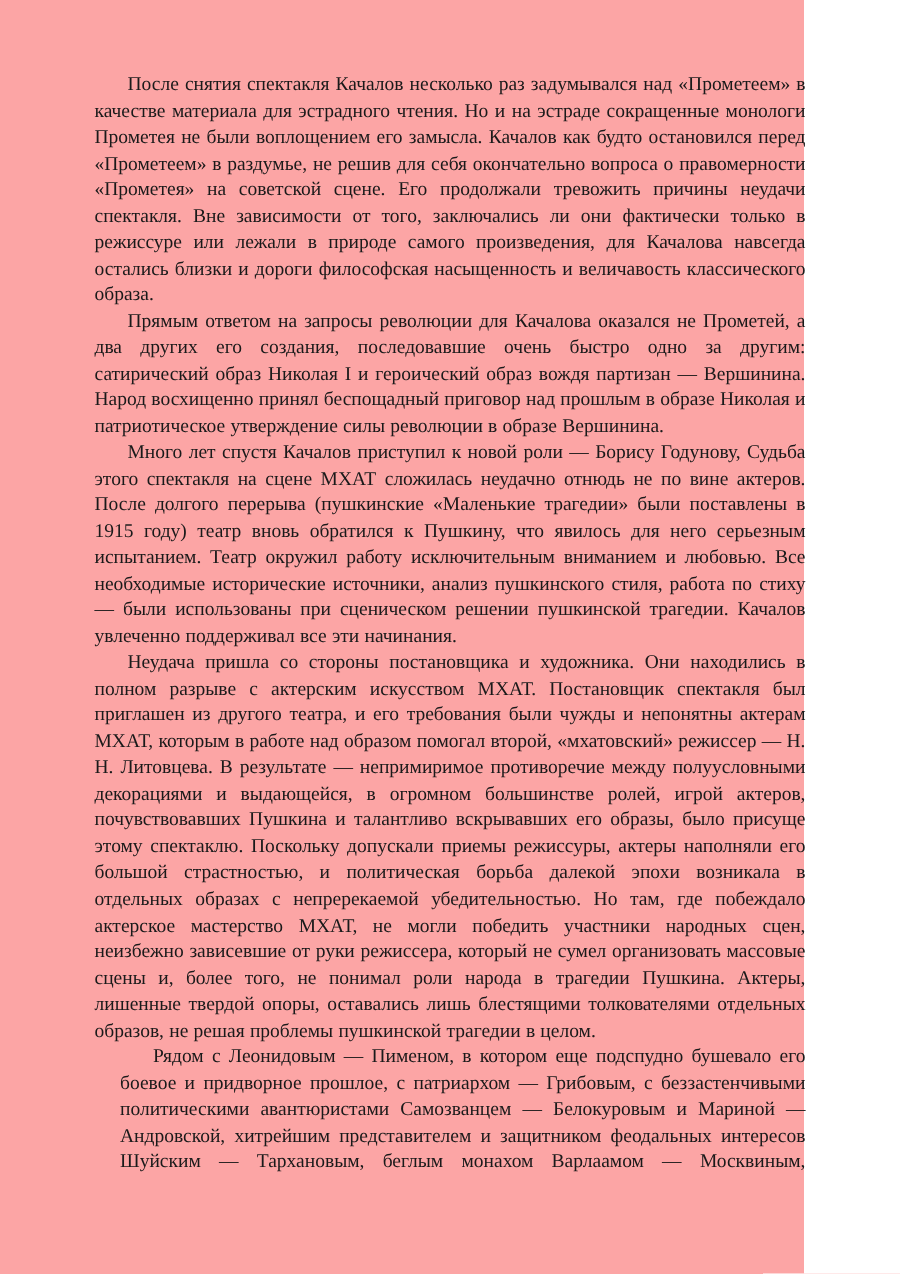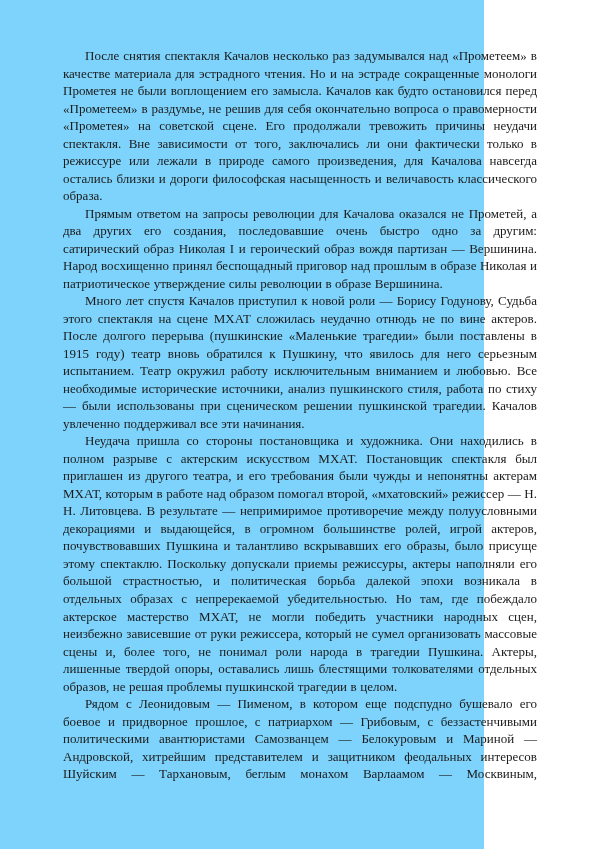--- a/index.html
+++ b/index.html
@@ -8,23 +8,23 @@
     background: #ffffff;
   }
   body {
     width: 600px;
     height: 849px;
     overflow: hidden;
     font-family: "Liberation Serif", "DejaVu Serif", serif;
   }
   .page {
     position: relative;
-    width: 484px;
+    width: 536px;
     height: 849px;
-    background: #7dd3fc;
+    background: #fca5a5;
     box-sizing: border-box;
   }
   .text-block {
     position: absolute;
     left: 63px;
     top: 47px;
     width: 474px;
   }
   p.para {
     margin: 0;
@@ -34,20 +34,21 @@
     text-justify: inter-word;
     font-size: 13.0px;
     line-height: 17.52px;
     color: #1a1a1a;
     -webkit-font-smoothing: antialiased;
     hyphens: none;
     word-spacing: 0.02em;
   }
   p.para:last-child {
     text-align-last: justify;
+    margin-left: 17px;
   }
 </style>
 </head>
 <body>
 
 <div class="page">
   <div class="text-block">
     <p class="para">После снятия спектакля Качалов несколько раз задумывался над «Прометеем» в качестве материала для эстрадного чтения. Но и на эстраде сокращенные монологи Прометея не были воплощением его замысла. Качалов как будто остановился перед «Прометеем» в раздумье, не решив для себя окончательно вопроса о правомерности «Прометея» на советской сцене. Его продолжали тревожить причины неудачи спектакля. Вне зависимости от того, заключались ли они фактически только в режиссуре или лежали в природе самого произведения, для Качалова навсегда остались близки и дороги философская насыщенность и величавость классического образа.</p>
     <p class="para">Прямым ответом на запросы революции для Качалова оказался не Прометей, а два других его создания, последовавшие очень быстро одно за другим: сатирический образ Николая I и героический образ вождя партизан — Вершинина. Народ восхищенно принял беспощадный приговор над прошлым в образе Николая и патриотическое утверждение силы революции в образе Вершинина.</p>
     <p class="para">Много лет спустя Качалов приступил к новой роли — Борису Годунову, Судьба этого спектакля на сцене МХАТ сложилась неудачно отнюдь не по вине актеров. После долгого перерыва (пушкинские «Маленькие трагедии» были поставлены в 1915 году) театр вновь обратился к Пушкину, что явилось для него серьезным испытанием. Театр окружил работу исключительным вниманием и любовью. Все необходимые исторические источники, анализ пушкинского стиля, работа по стиху — были использованы при сценическом решении пушкинской трагедии. Качалов увлеченно поддерживал все эти начинания.</p>

